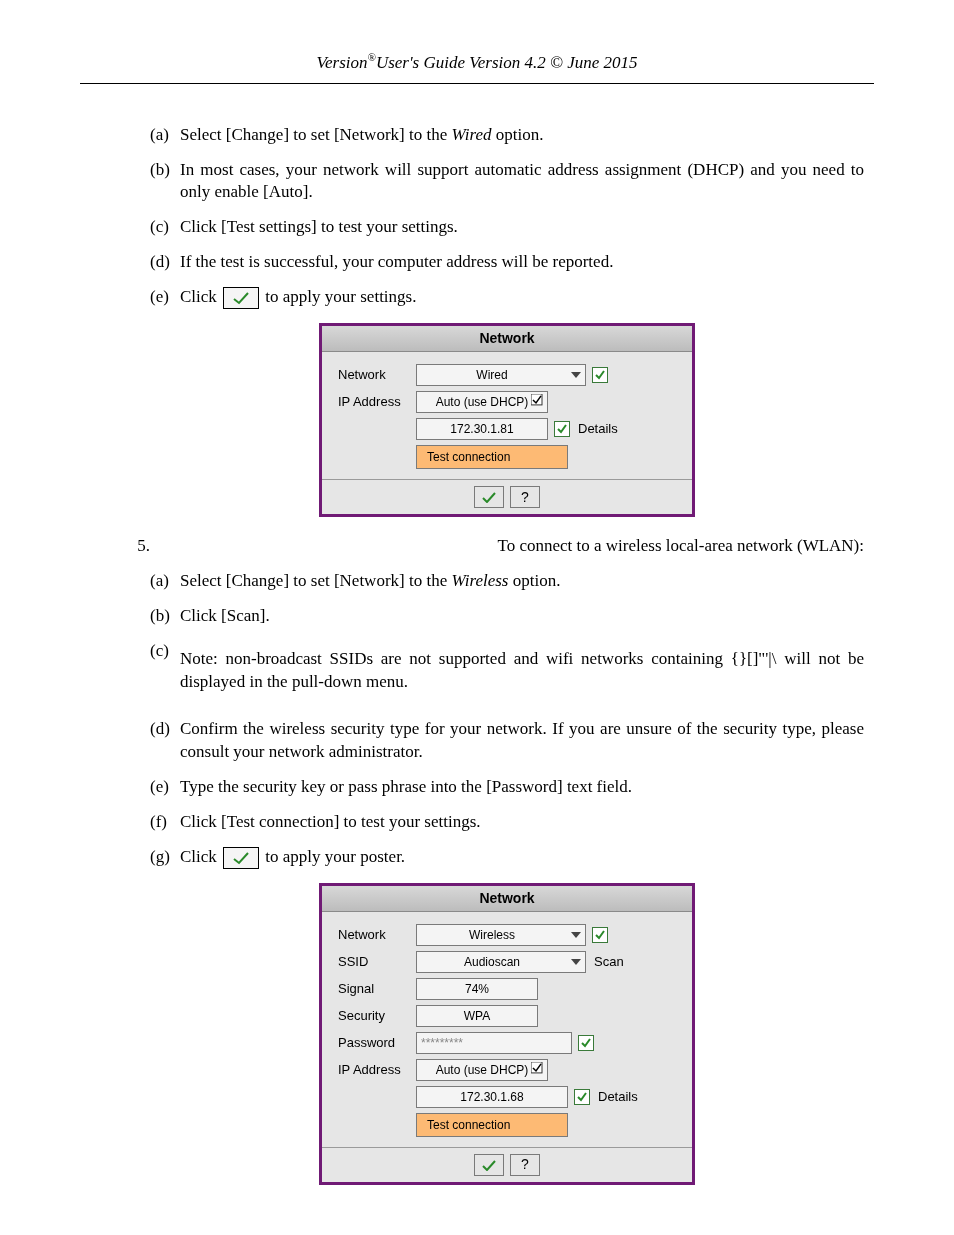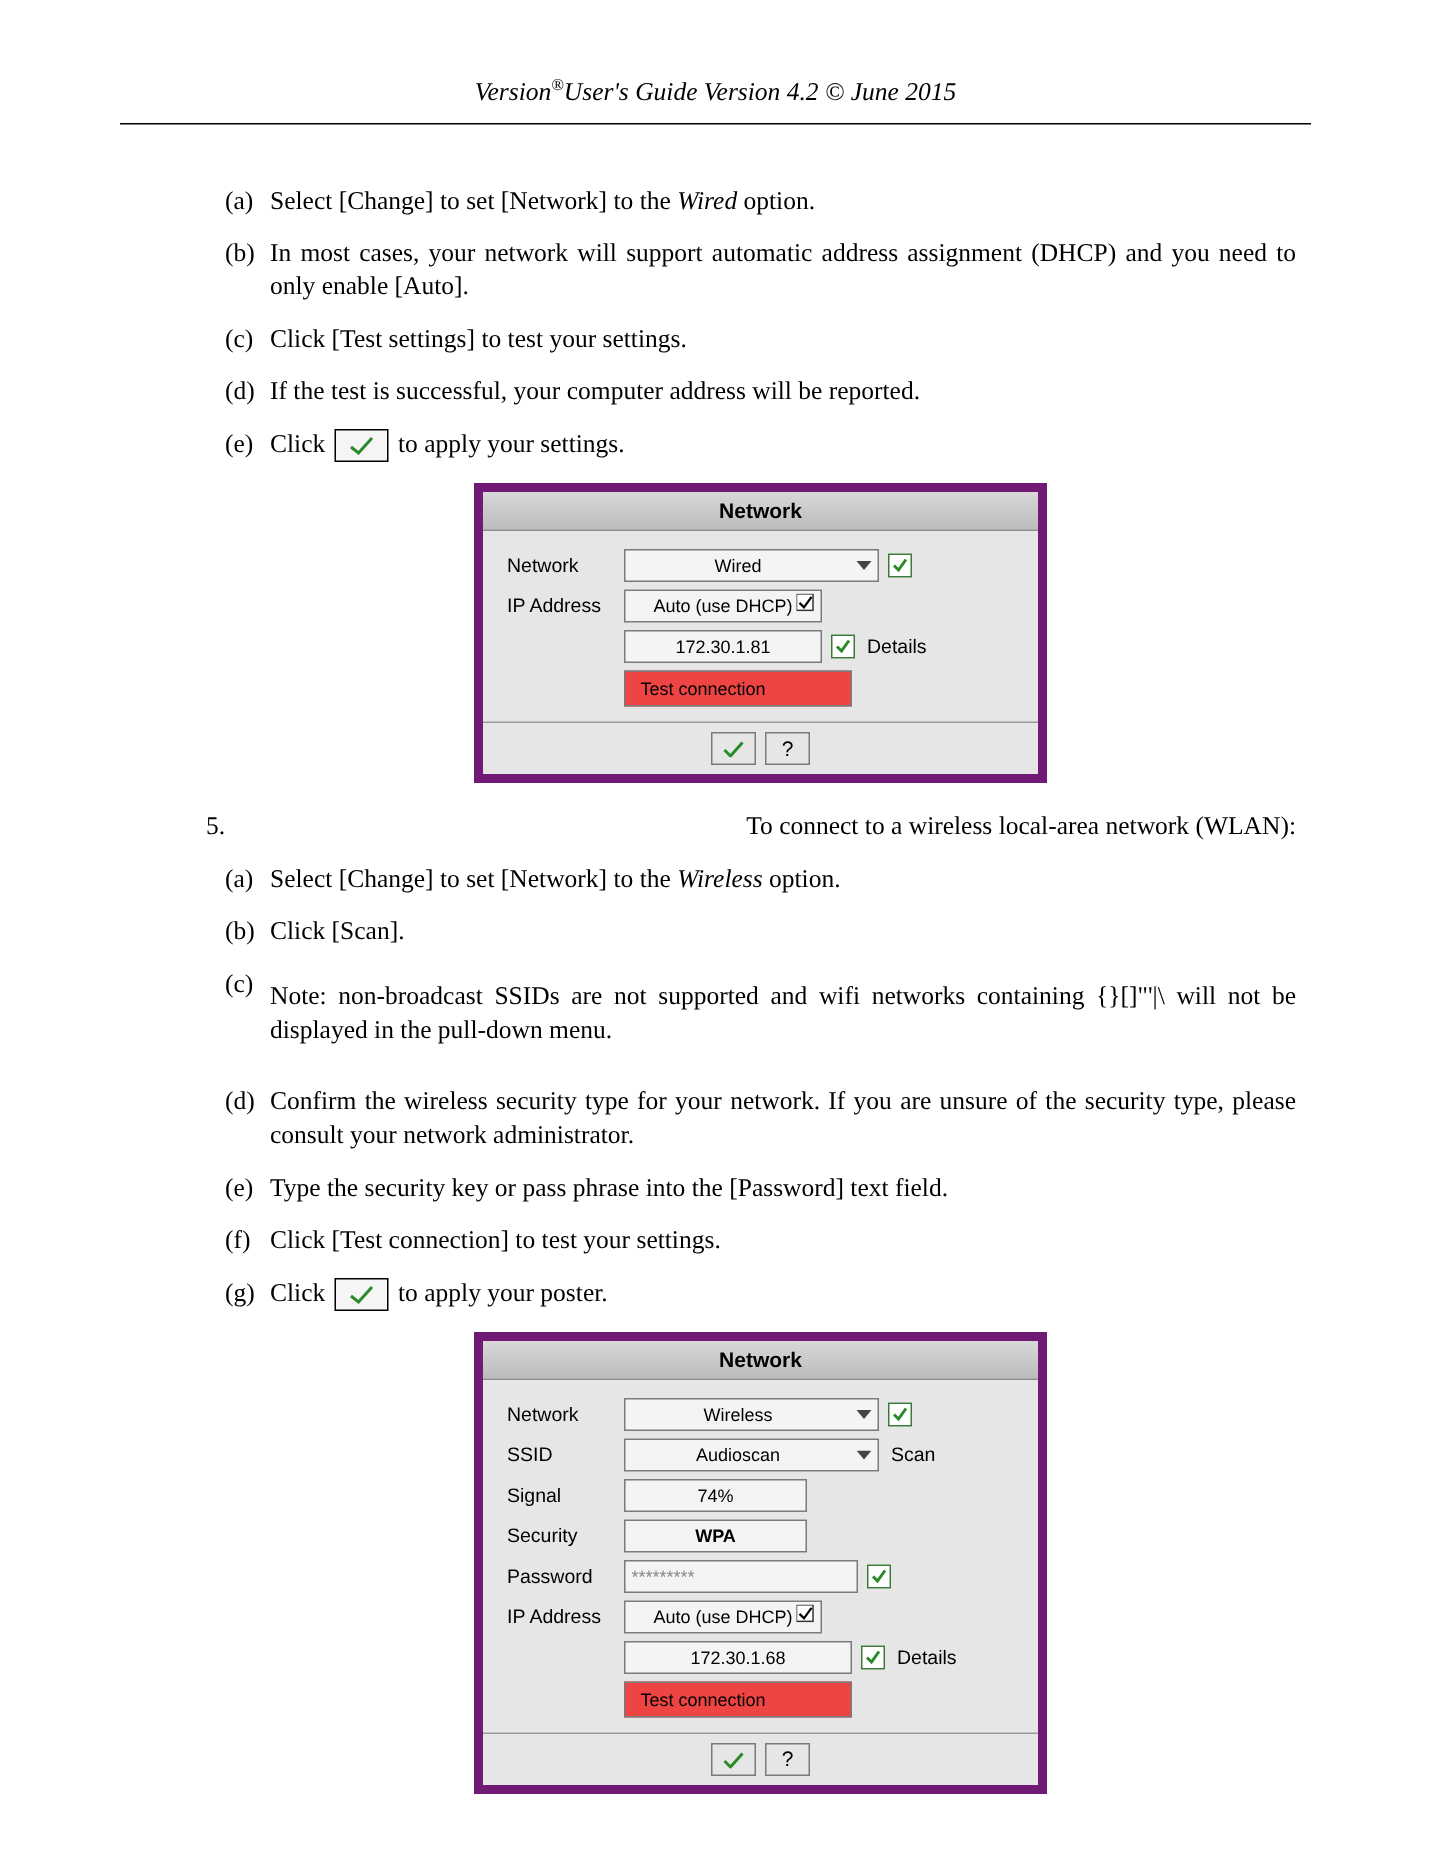--- a/index.html
+++ b/index.html
@@ -79,21 +79,21 @@
     margin: 0 2px;
   }
   .inline-btn svg {
     position: absolute;
     left: 50%; top: 50%;
     transform: translate(-50%, -50%);
   }
 
   .dialog {
     margin: 12px auto 16px auto;
-    border: 6px solid #701a75;
+    border: 3px solid #701a75;
     background: #e6e6e6;
     font-family: Verdana, Geneva, sans-serif;
     font-size: 13px;
     color: #000;
   }
   .dialog.w1 { width: 370px; }
   .dialog.w2 { width: 370px; }
   .dlg-title {
     background: linear-gradient(#d8d8d8, #bcbcbc);
     border-bottom: 1px solid #8a8a8a;
@@ -153,21 +153,21 @@
   .after-txt {
     margin-left: 8px;
     font-size: 13px;
   }
   .dlg-btnrow {
     display: flex;
     margin: 4px 0 2px 78px;
   }
   .dlg-btn {
     border: 1px solid #7a7a7a;
-    background: #ef4444;
+    background: #fdba74;
     height: 22px;
     padding: 0 10px;
     display: inline-flex;
     align-items: center;
     font-size: 12px;
   }
   .dlg-footer {
     border-top: 1px solid #9a9a9a;
     padding: 6px 0;
     display: flex;
@@ -362,21 +362,21 @@
           <span class="after-txt">Scan</span>
         </div>
         <div class="dlg-row">
           <div class="dlg-label">Signal</div>
           <div class="dlg-field" style="flex:0 0 120px;">
             <span>74%</span>
           </div>
         </div>
         <div class="dlg-row">
           <div class="dlg-label">Security</div>
-          <div class="dlg-field" style="flex:0 0 120px;font-weight:bold;">
+          <div class="dlg-field" style="flex:0 0 120px;">
             <span>WPA</span>
           </div>
         </div>
         <div class="dlg-row">
           <div class="dlg-label">Password</div>
           <div class="dlg-field left" style="color:#888;">
             <span>*********</span>
           </div>
           <span class="sm-check">
               <svg width="10" height="10">

